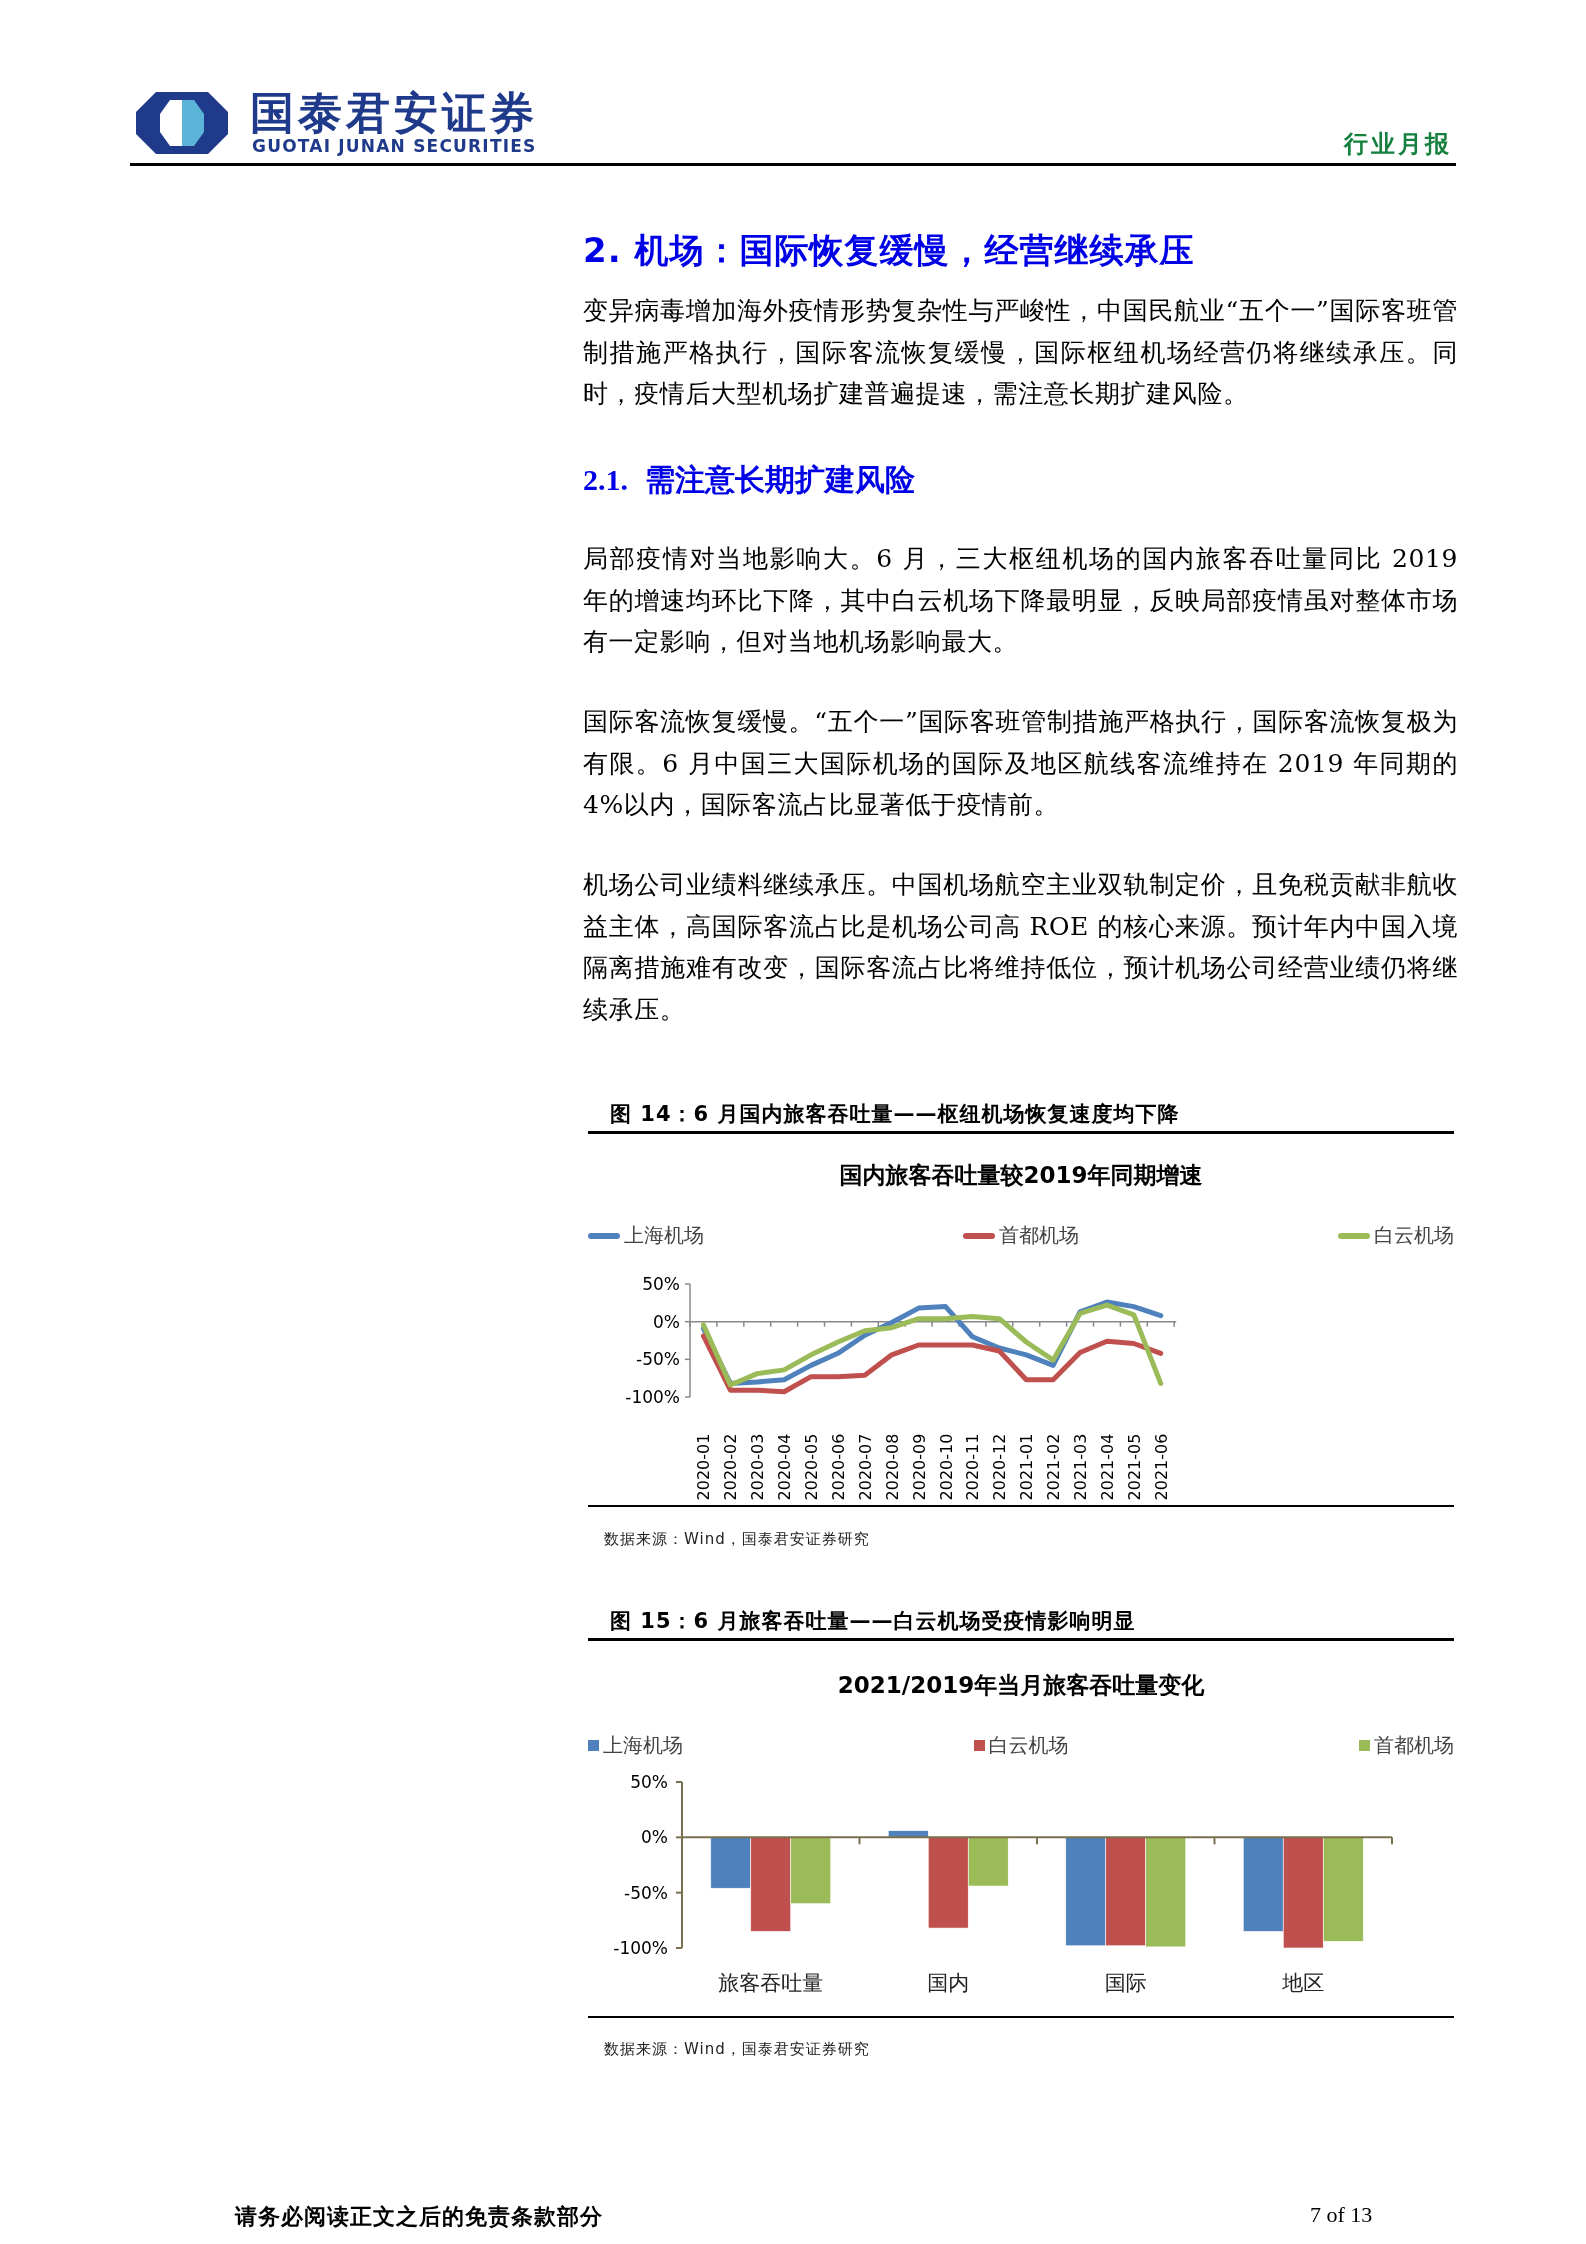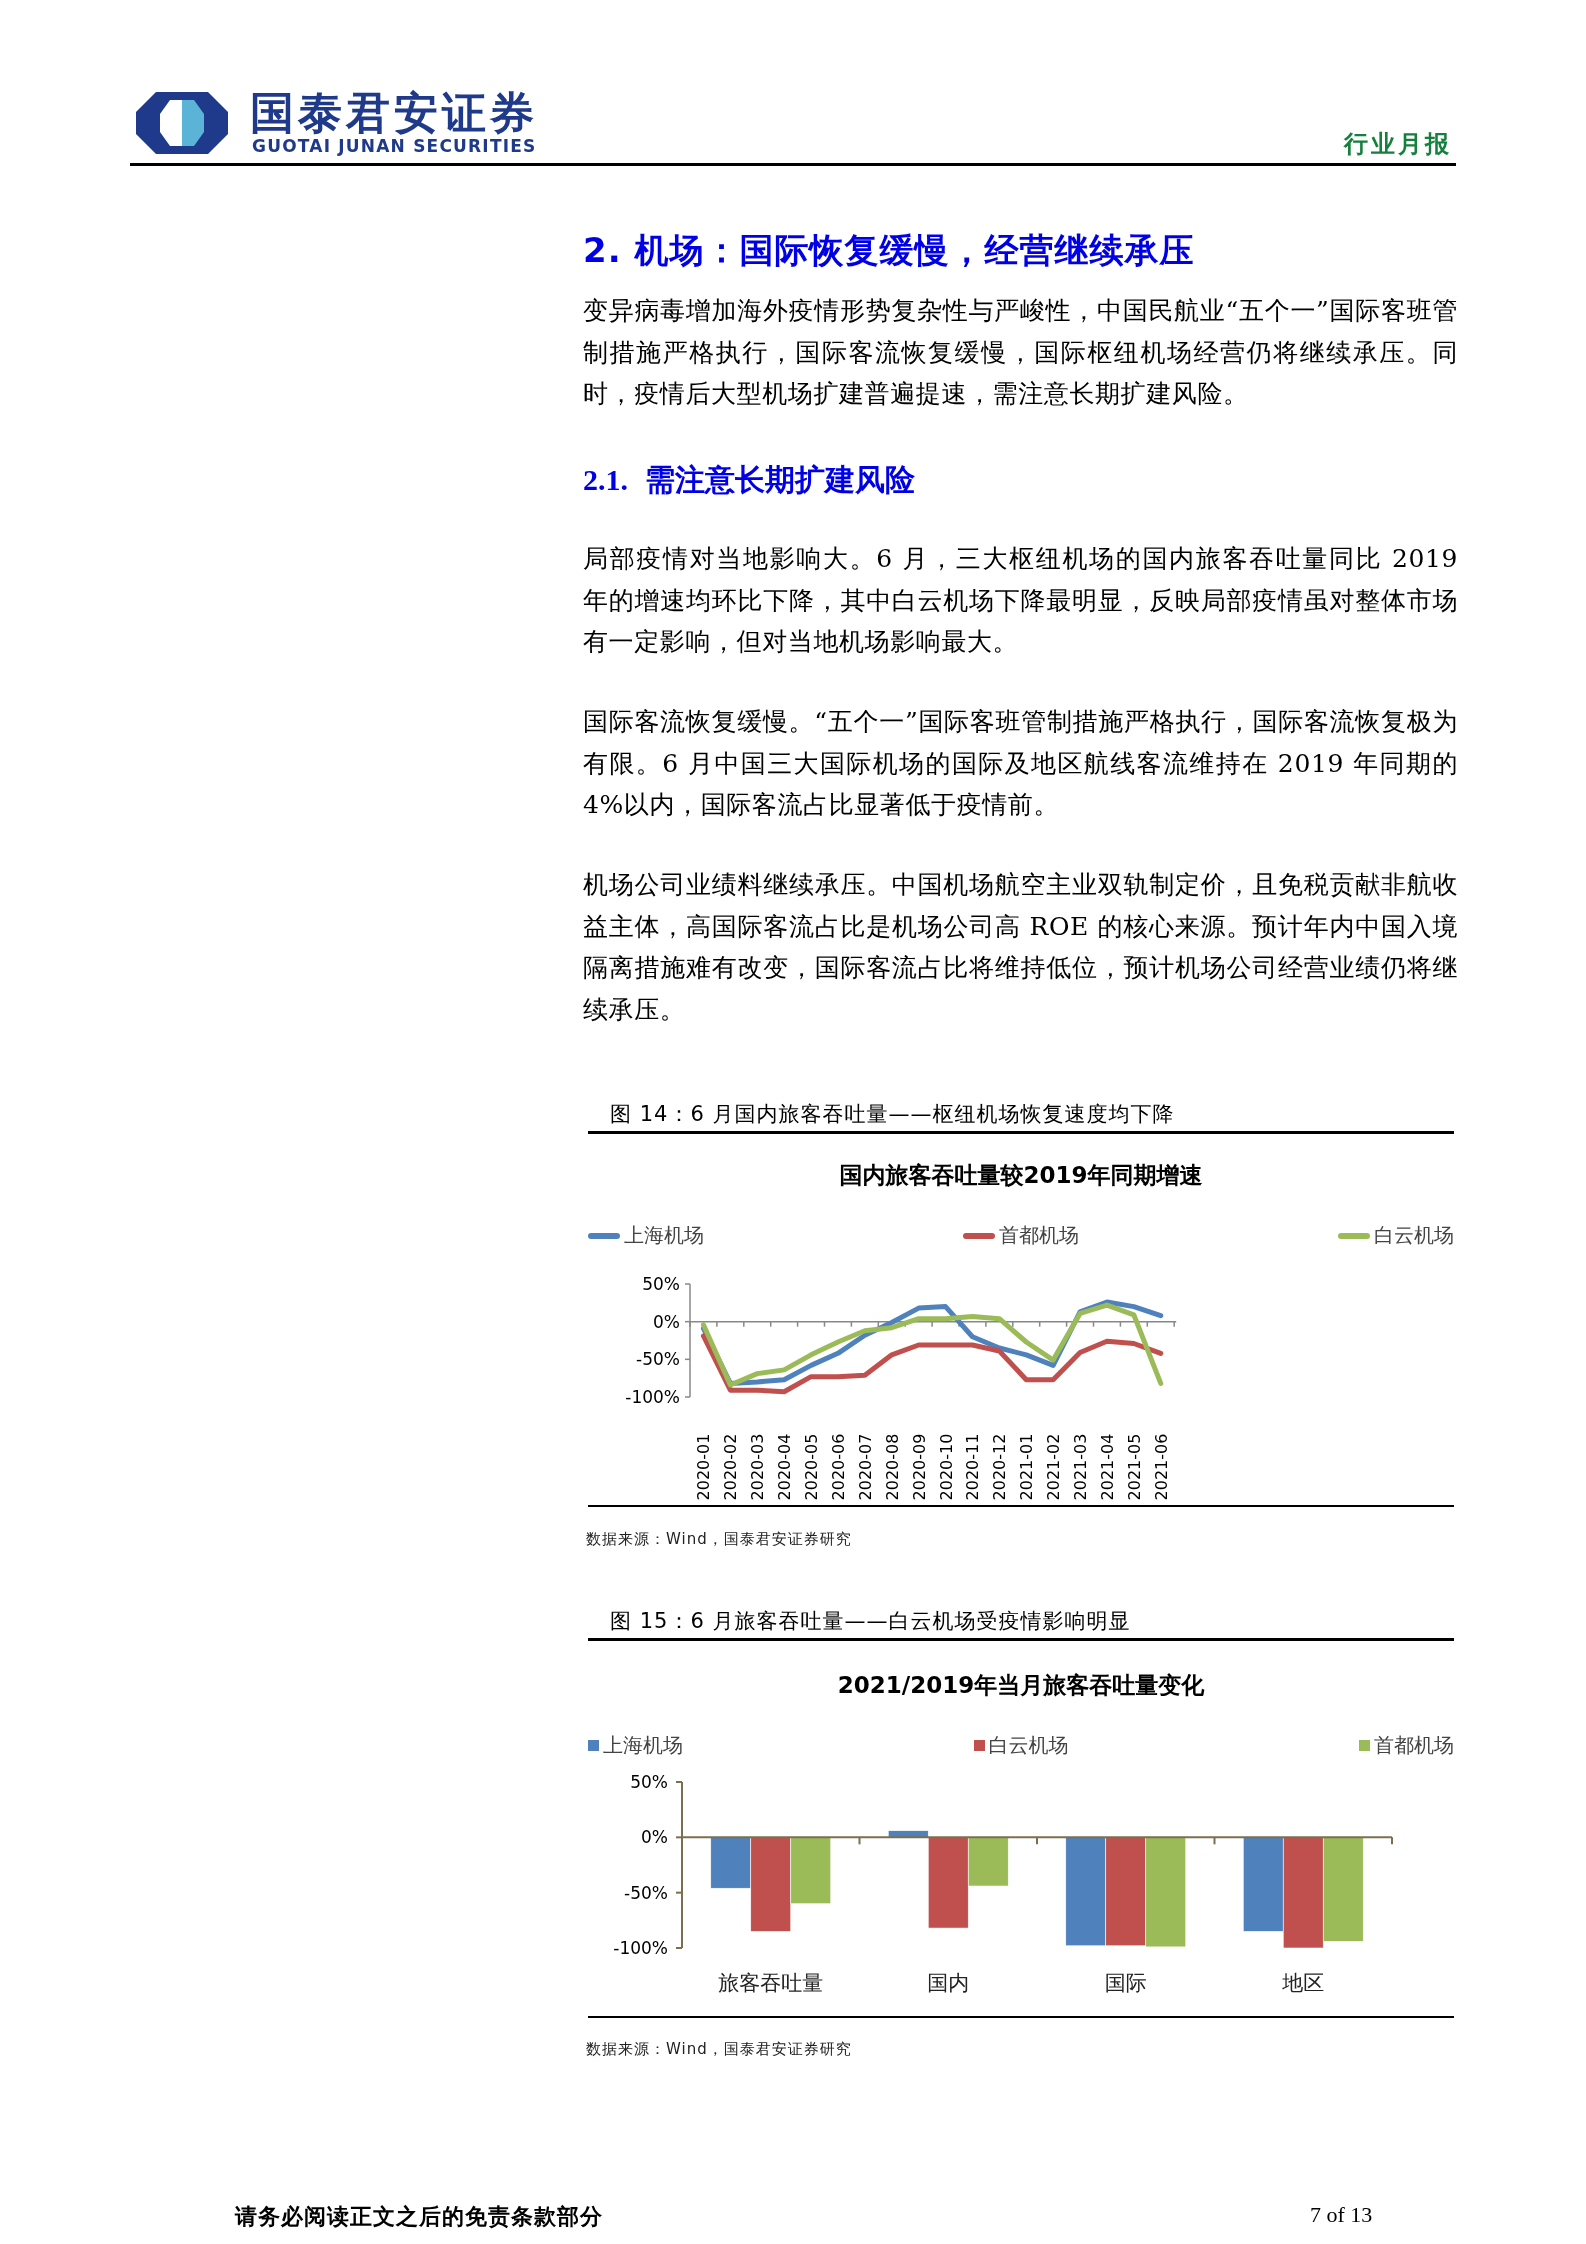--- a/index.html
+++ b/index.html
@@ -13,23 +13,23 @@
              font-size:17px; letter-spacing:1.2px; color:#1f3a8a; line-height:20px; }
   .report-type { right:134px; top:128px; font-size:24px; font-weight:bold; color:#15803d; letter-spacing:3px;
                  font-family:"DejaVu Sans","Liberation Sans",sans-serif; }
   .hdr-rule { left:130px; top:163px; width:1326px; height:3px; background:#000; }
   .h1 { left:583px; top:228px; font-size:34px; font-weight:bold; color:#0000e6; letter-spacing:1px;
         font-family:"DejaVu Sans","Liberation Sans",sans-serif; }
   .h2 { left:583px; top:460px; font-size:30px; font-weight:bold; color:#0000e6;
         font-family:"DejaVu Sans","Liberation Sans",sans-serif; }
   .h2 .num { margin-right:17px; font-family:"Liberation Serif","DejaVu Serif",serif; }
   .para { left:583px; width:875px; font-size:25px; line-height:41.5px; text-align:justify; letter-spacing:0.6px; }
-  .fig-caption { left:610px; font-size:21px; font-weight:normal; font-family:"DejaVu Sans","Liberation Sans",sans-serif; letter-spacing:1px; }
+  .fig-caption { left:610px; font-size:21px; font-weight:bold; font-family:"DejaVu Sans","Liberation Sans",sans-serif; letter-spacing:1px; }
   .fig-rule { left:588px; width:866px; height:3px; background:#000; }
-  .src { left:586px; font-size:15px; color:#222; font-family:"DejaVu Sans","Liberation Sans",sans-serif; letter-spacing:1px; }
+  .src { left:604px; font-size:15px; color:#222; font-family:"DejaVu Sans","Liberation Sans",sans-serif; letter-spacing:1px; }
   .chart-title { font-family:"DejaVu Sans","Liberation Sans",sans-serif; font-weight:bold; font-size:23px; text-align:center; }
   .legend { display:flex; justify-content:space-between; gap:28px; font-size:20px; color:#444;
             font-family:"DejaVu Sans","Liberation Sans",sans-serif; }
   .legend-item { display:flex; align-items:center; gap:4px; }
   .legend-line { width:32px; height:6px; border-radius:3px; display:inline-block; }
   .legend-sq { width:11px; height:11px; display:inline-block; }
   .footer-left { left:235px; top:2202px; font-size:22px; font-weight:bold; letter-spacing:1px;
                  font-family:"DejaVu Sans","Liberation Sans",sans-serif; }
   .footer-right { left:1310px; top:2202px; font-size:22px; font-family:"Liberation Serif","DejaVu Serif",serif; }
   svg text { font-family:"DejaVu Sans","Liberation Sans",sans-serif; }

